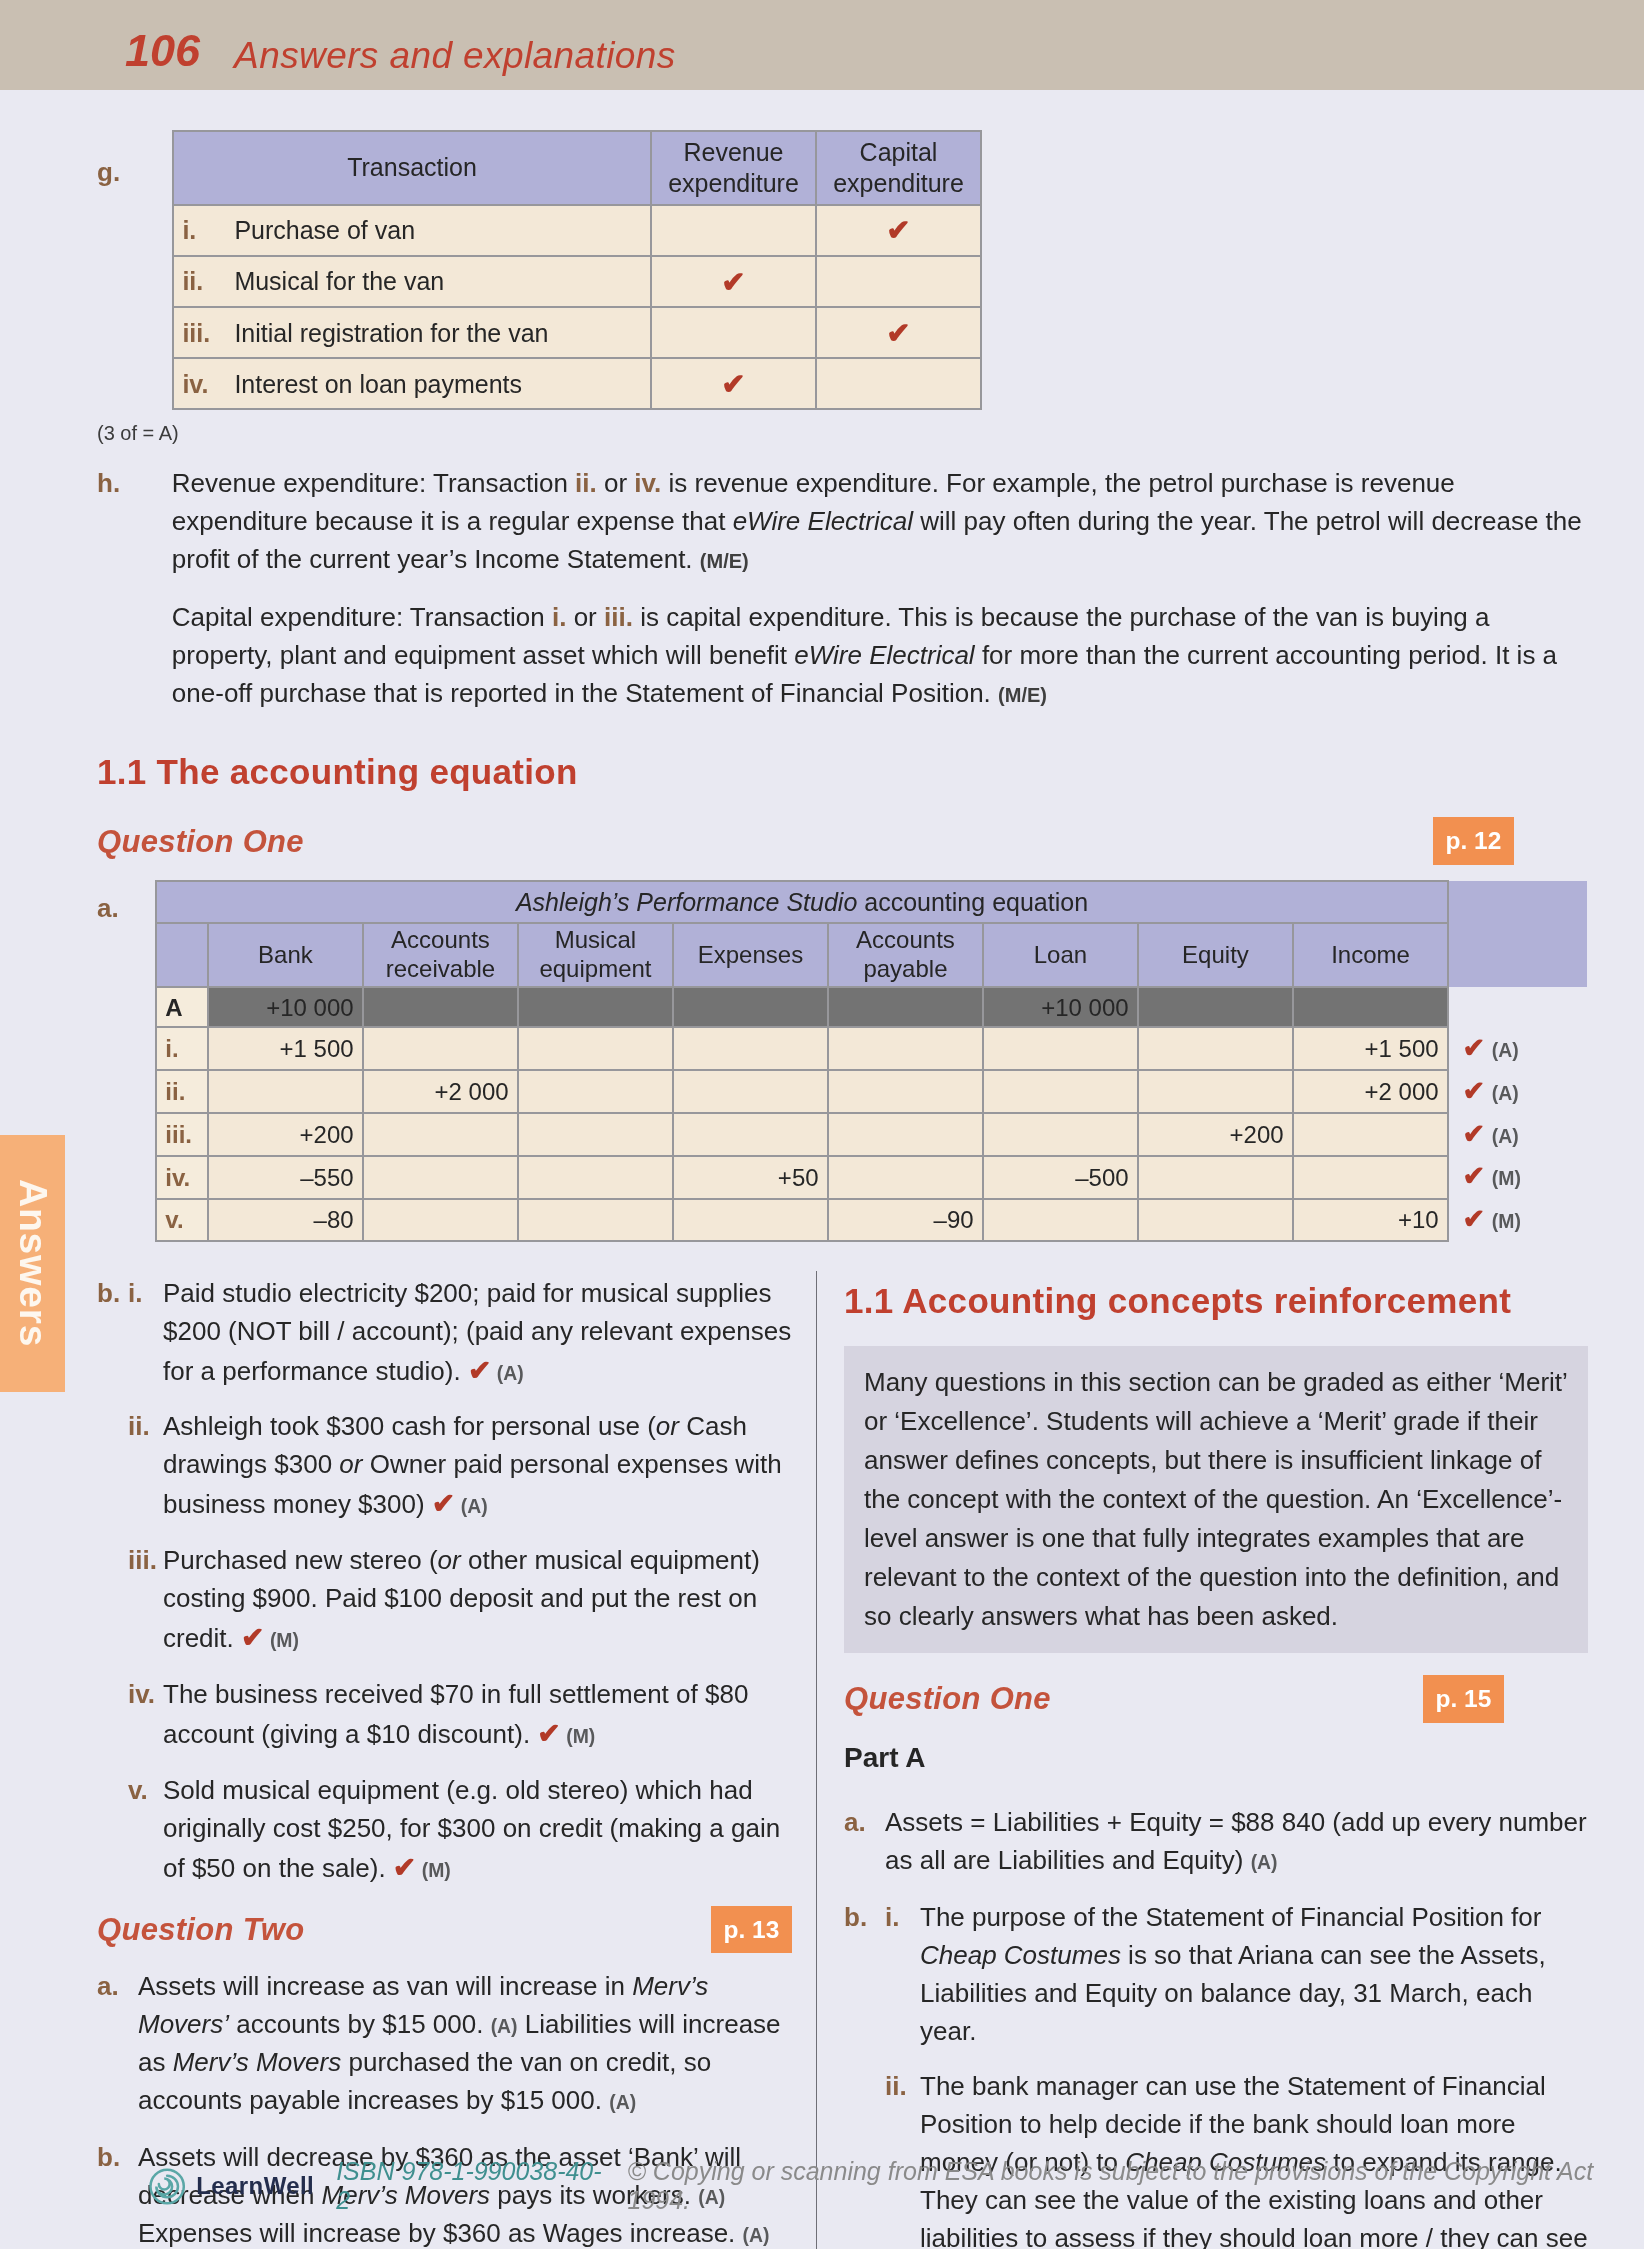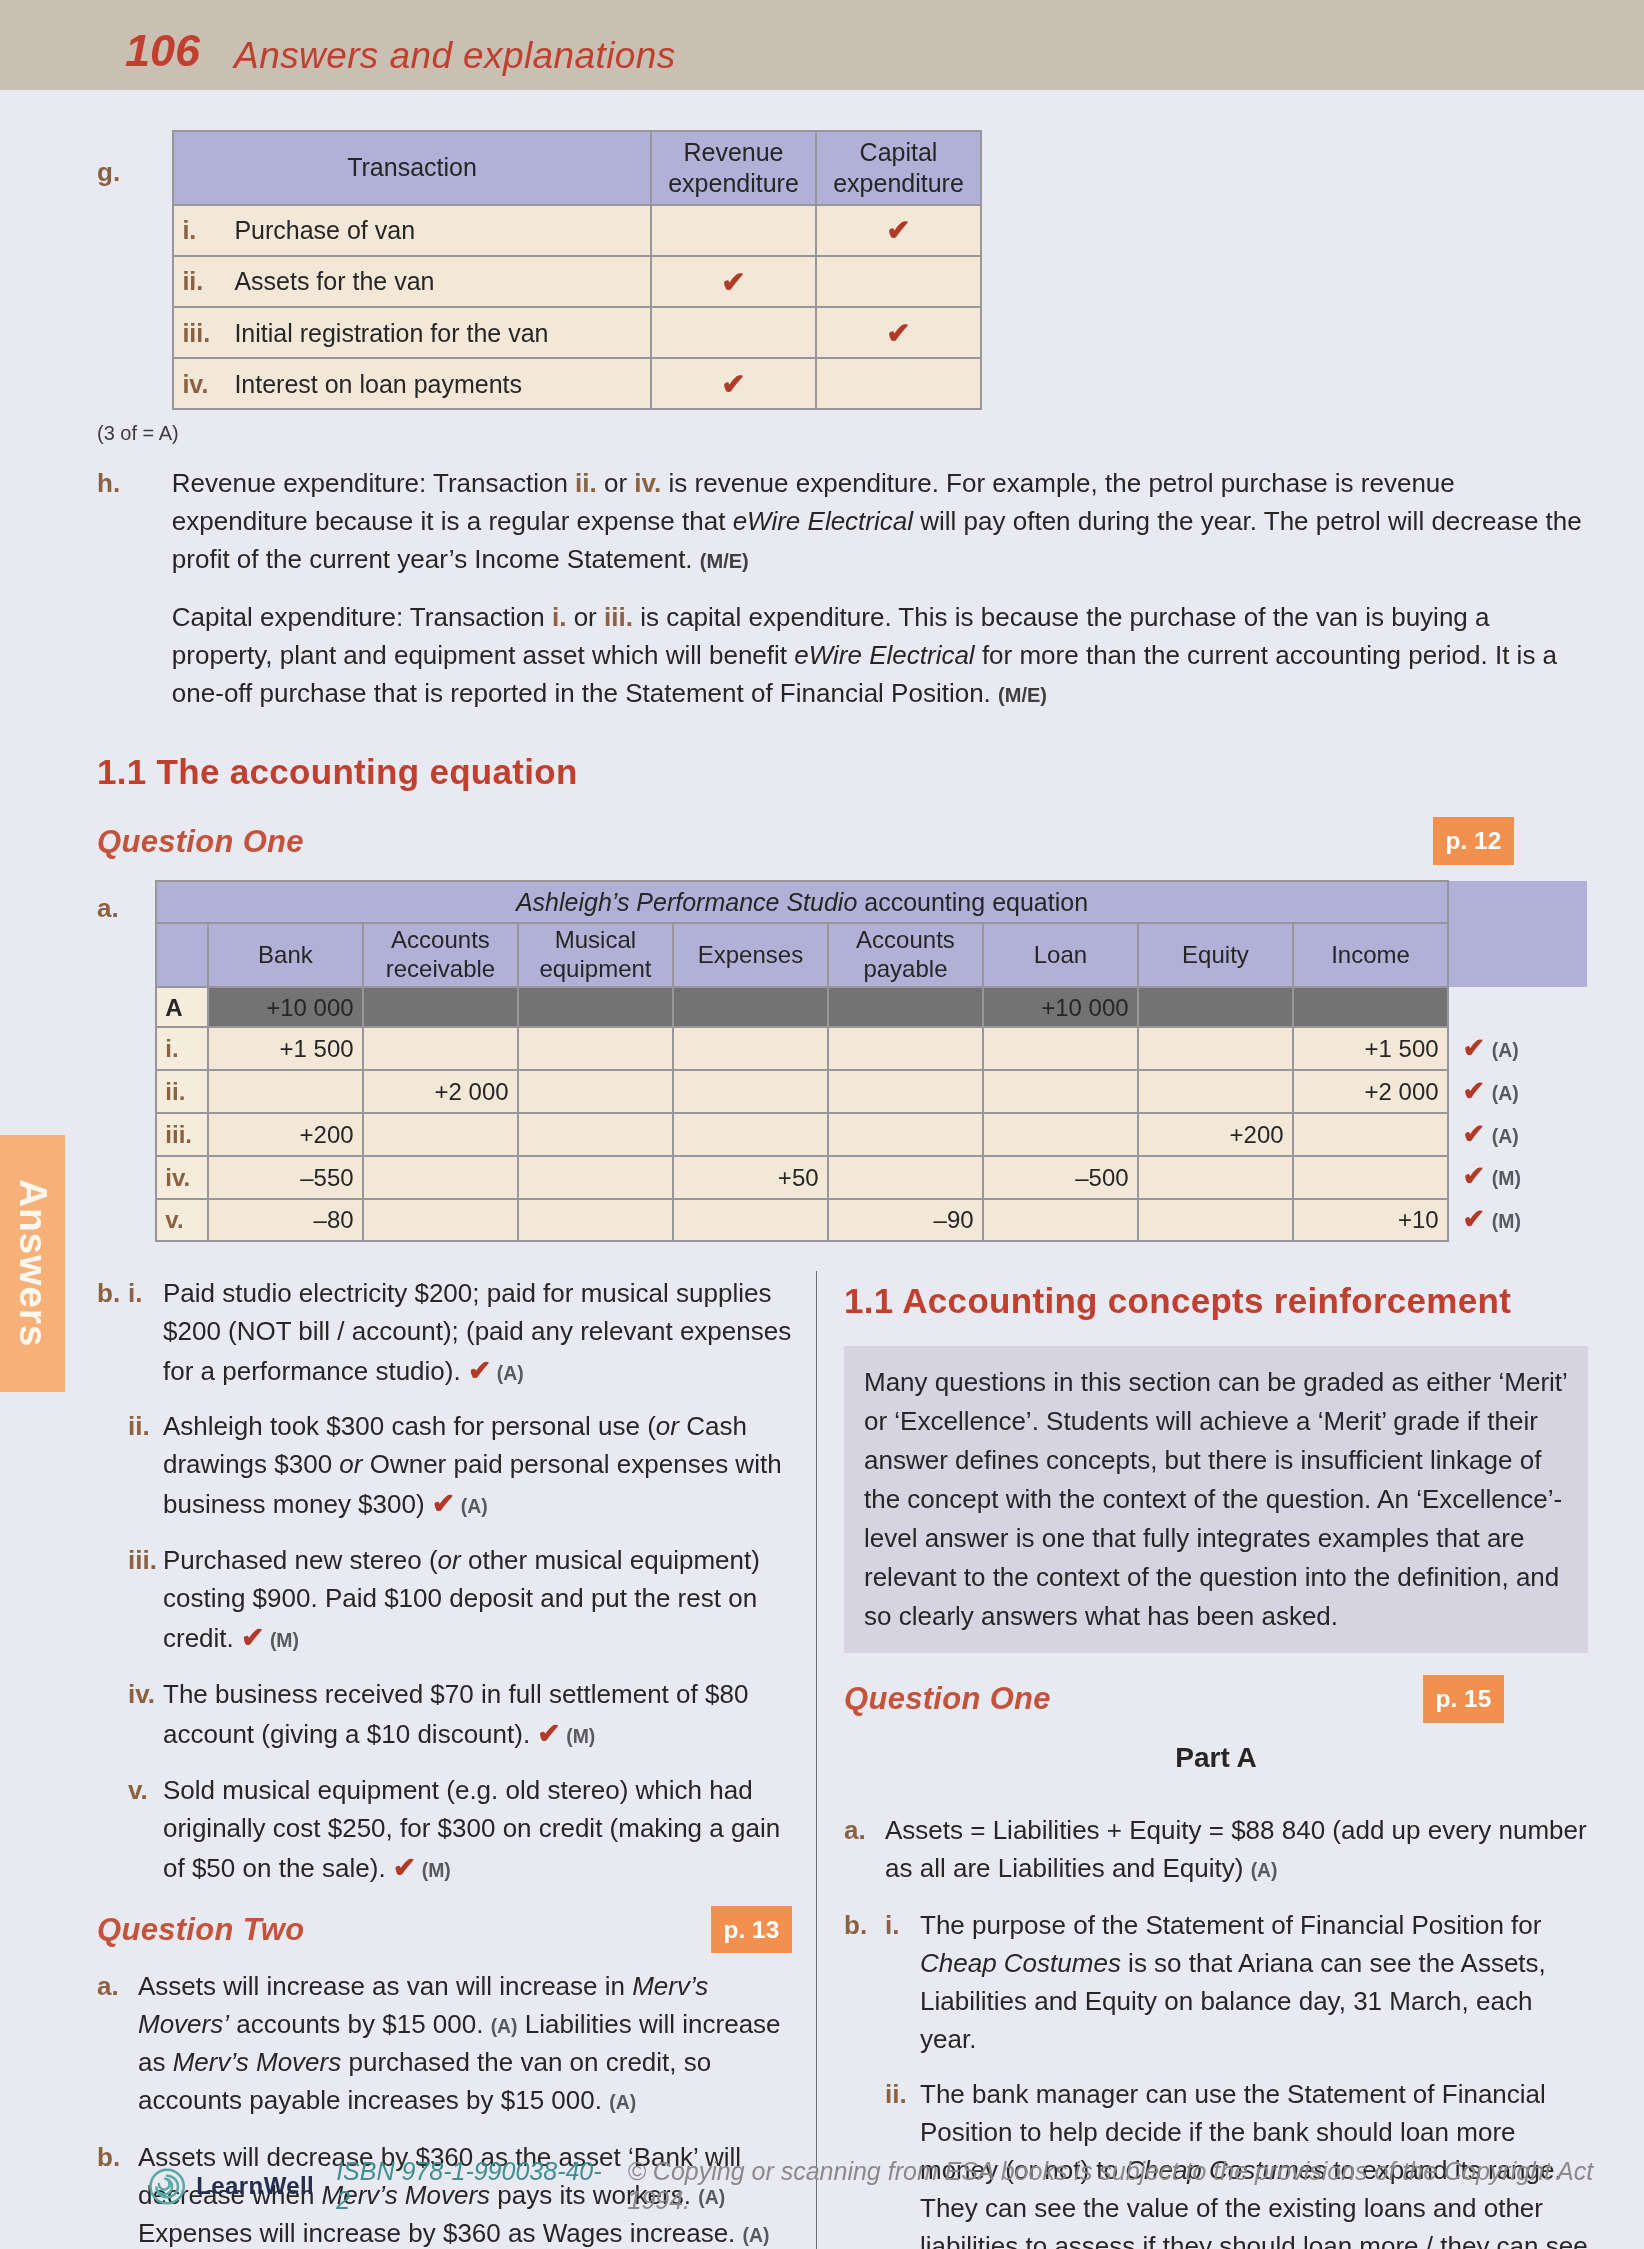--- a/index.html
+++ b/index.html
@@ -73,21 +73,21 @@
   .subs { flex:1; }
   .sub { display:flex; margin-bottom:17px; }
   .sub .rnum { width:35px; flex-shrink:0; color:#8a6242; font-weight:bold; }
   .sub p { flex:1; }
 
   .pt { display:flex; margin-bottom:18.6px; }
   .pt .plabel { width:41px; flex-shrink:0; color:#8a6242; font-weight:bold; }
   .pt .ptext { flex:1; }
 
   .infobox { background:#d6d4e0; padding:17px 20px; margin-bottom:22px; line-height:1.5; }
-  .partA { font-size:28px; font-weight:bold; margin-bottom:34px;text-align:center; }
+  .partA { font-size:28px; font-weight:bold; margin-bottom:26px; }
 
   
   .seg-i { font-style:italic; }
   .seg-bb { color:#8a6242; font-weight:bold; }
   .seg-g { color:#58595b; font-weight:bold; font-size:19.4px; }
   .seg-chk { color:#b23a28; font-weight:bold; font-size:28px; }
   .seg-me { color:#3f3f3f; font-weight:bold; font-size:20px; }
 
   
   footer { position:absolute; left:148px; bottom:35px; display:flex; align-items:center; }
@@ -120,21 +120,21 @@
             <th class="c-cap">Capital expenditure</th>
           </tr>
         </thead>
         <tbody>
           <tr>
             <td><span class="rn">i.</span><span>Purchase of van</span></td>
             <td class="chkcell"></td>
             <td class="chkcell">✔</td>
           </tr>
           <tr>
-            <td><span class="rn">ii.</span><span>Assets for the van</span></td>
+            <td><span class="rn">ii.</span><span>Musical for the van</span></td>
             <td class="chkcell">✔</td>
             <td class="chkcell"></td>
           </tr>
           <tr>
             <td><span class="rn">iii.</span><span>Initial registration for the van</span></td>
             <td class="chkcell"></td>
             <td class="chkcell">✔</td>
           </tr>
           <tr>
             <td><span class="rn">iv.</span><span>Interest on loan payments</span></td>

